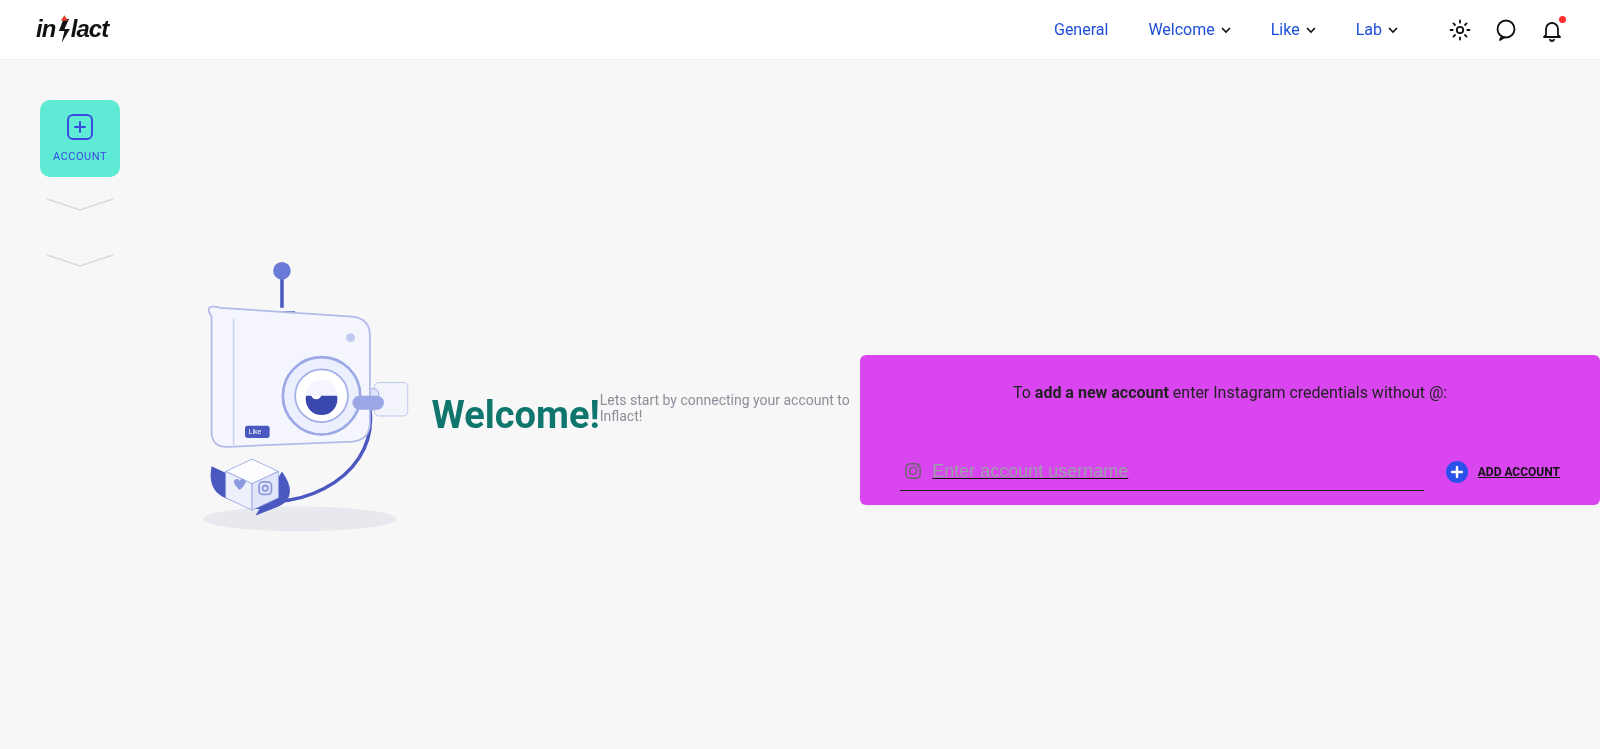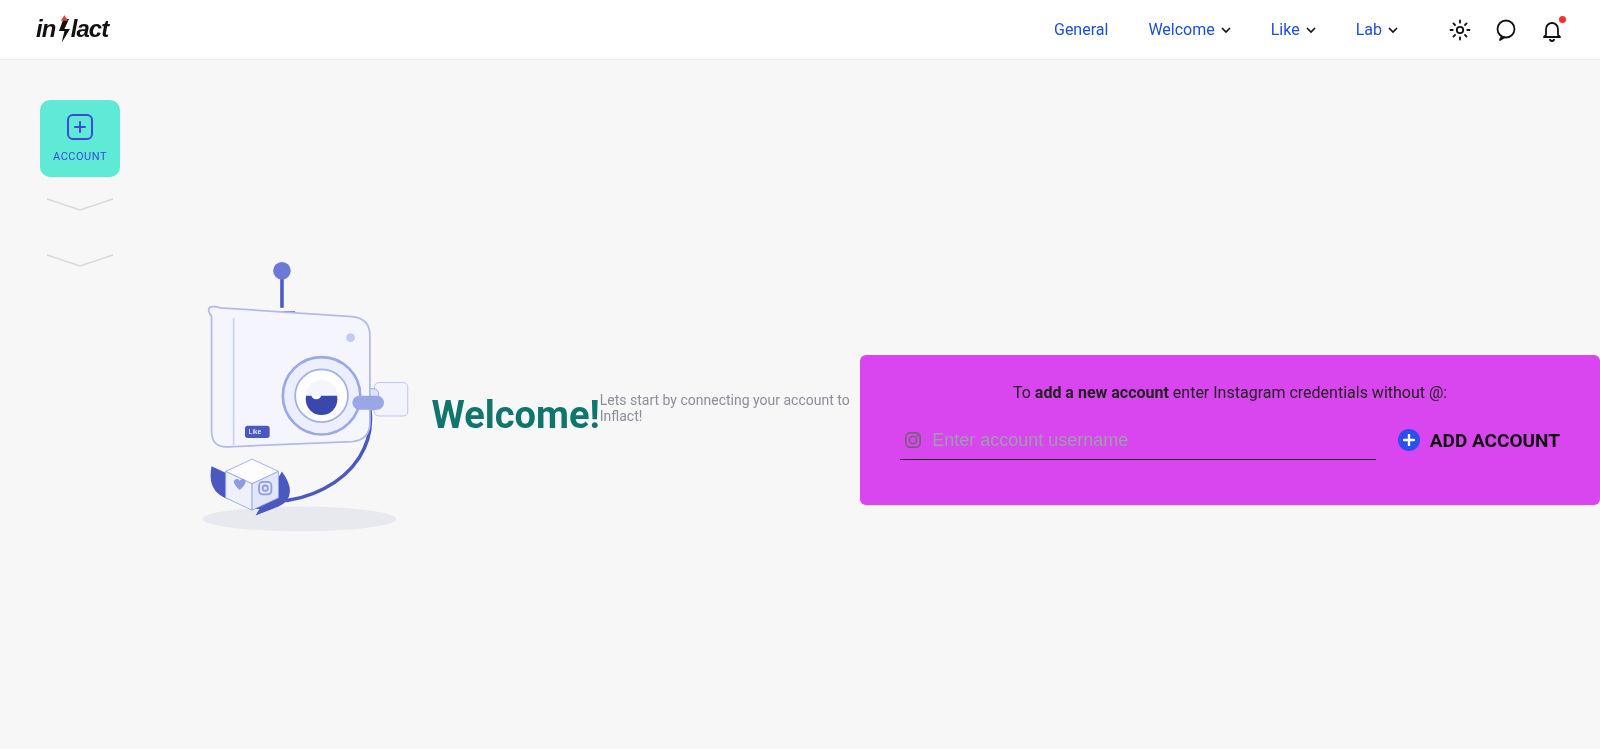--- a/index.html
+++ b/index.html
@@ -29,26 +29,26 @@
 
   
   .main { position:absolute; left:150px; right:0; top:60px; bottom:0; display:flex; flex-direction:row; align-items:center; }
   .illustration { margin-top:30px; width:320px; height:330px; }
   .welcome { font-size:38px; font-weight:700; margin-top:20px; color:#0f766e; }
   .subtitle { font-size:14px; color:#8a8f98; margin-top:6px; }
 
   .card { background:#d946ef; border-radius:6px; width:830px; margin-top:50px; padding:28px 40px 0 40px; min-height:150px; box-shadow:0 1px 2px rgba(0,0,0,0.04); }
   .card-top-text { text-align:center; font-size:16px; color:#222; }
   .card-top-text b { font-weight:700; }
-  .input-row { display:flex; align-items:flex-end; gap:22px; margin-top:20px; }
+  .input-row { display:flex; align-items:flex-end; gap:22px; margin-top:51px;text-decoration:underline; }
   .input-wrap { flex:1; display:flex; align-items:center; gap:10px; border-bottom:1.5px solid #222; padding:8px 4px; }
   .input-wrap input { border:none; outline:none; font-size:18px; flex:1; color:#222; background:transparent; }
   .input-wrap input::placeholder { color:#9aa0a6; }
   .ig-icon { width:18px; height:18px; color:#555; }
-  .add-btn { display:flex; align-items:center; gap:10px; font-size:19px; font-weight:700; color:#111; cursor:pointer; padding-bottom:8px; }
+  .add-btn { display:flex; align-items:center; gap:10px; font-size:12px; font-weight:700; color:#111; cursor:pointer; padding-bottom:8px; }
   .add-btn .plus-circle { width:22px; height:22px; background:#2b50ec; border-radius:50%; display:flex; align-items:center; justify-content:center; color:#fff; }
 
   svg { display:block; }
 </style>
 </head>
 <body>
 
 <div class="header">
   <div class="logo">
     <svg viewBox="0 0 120 32" width="110">

